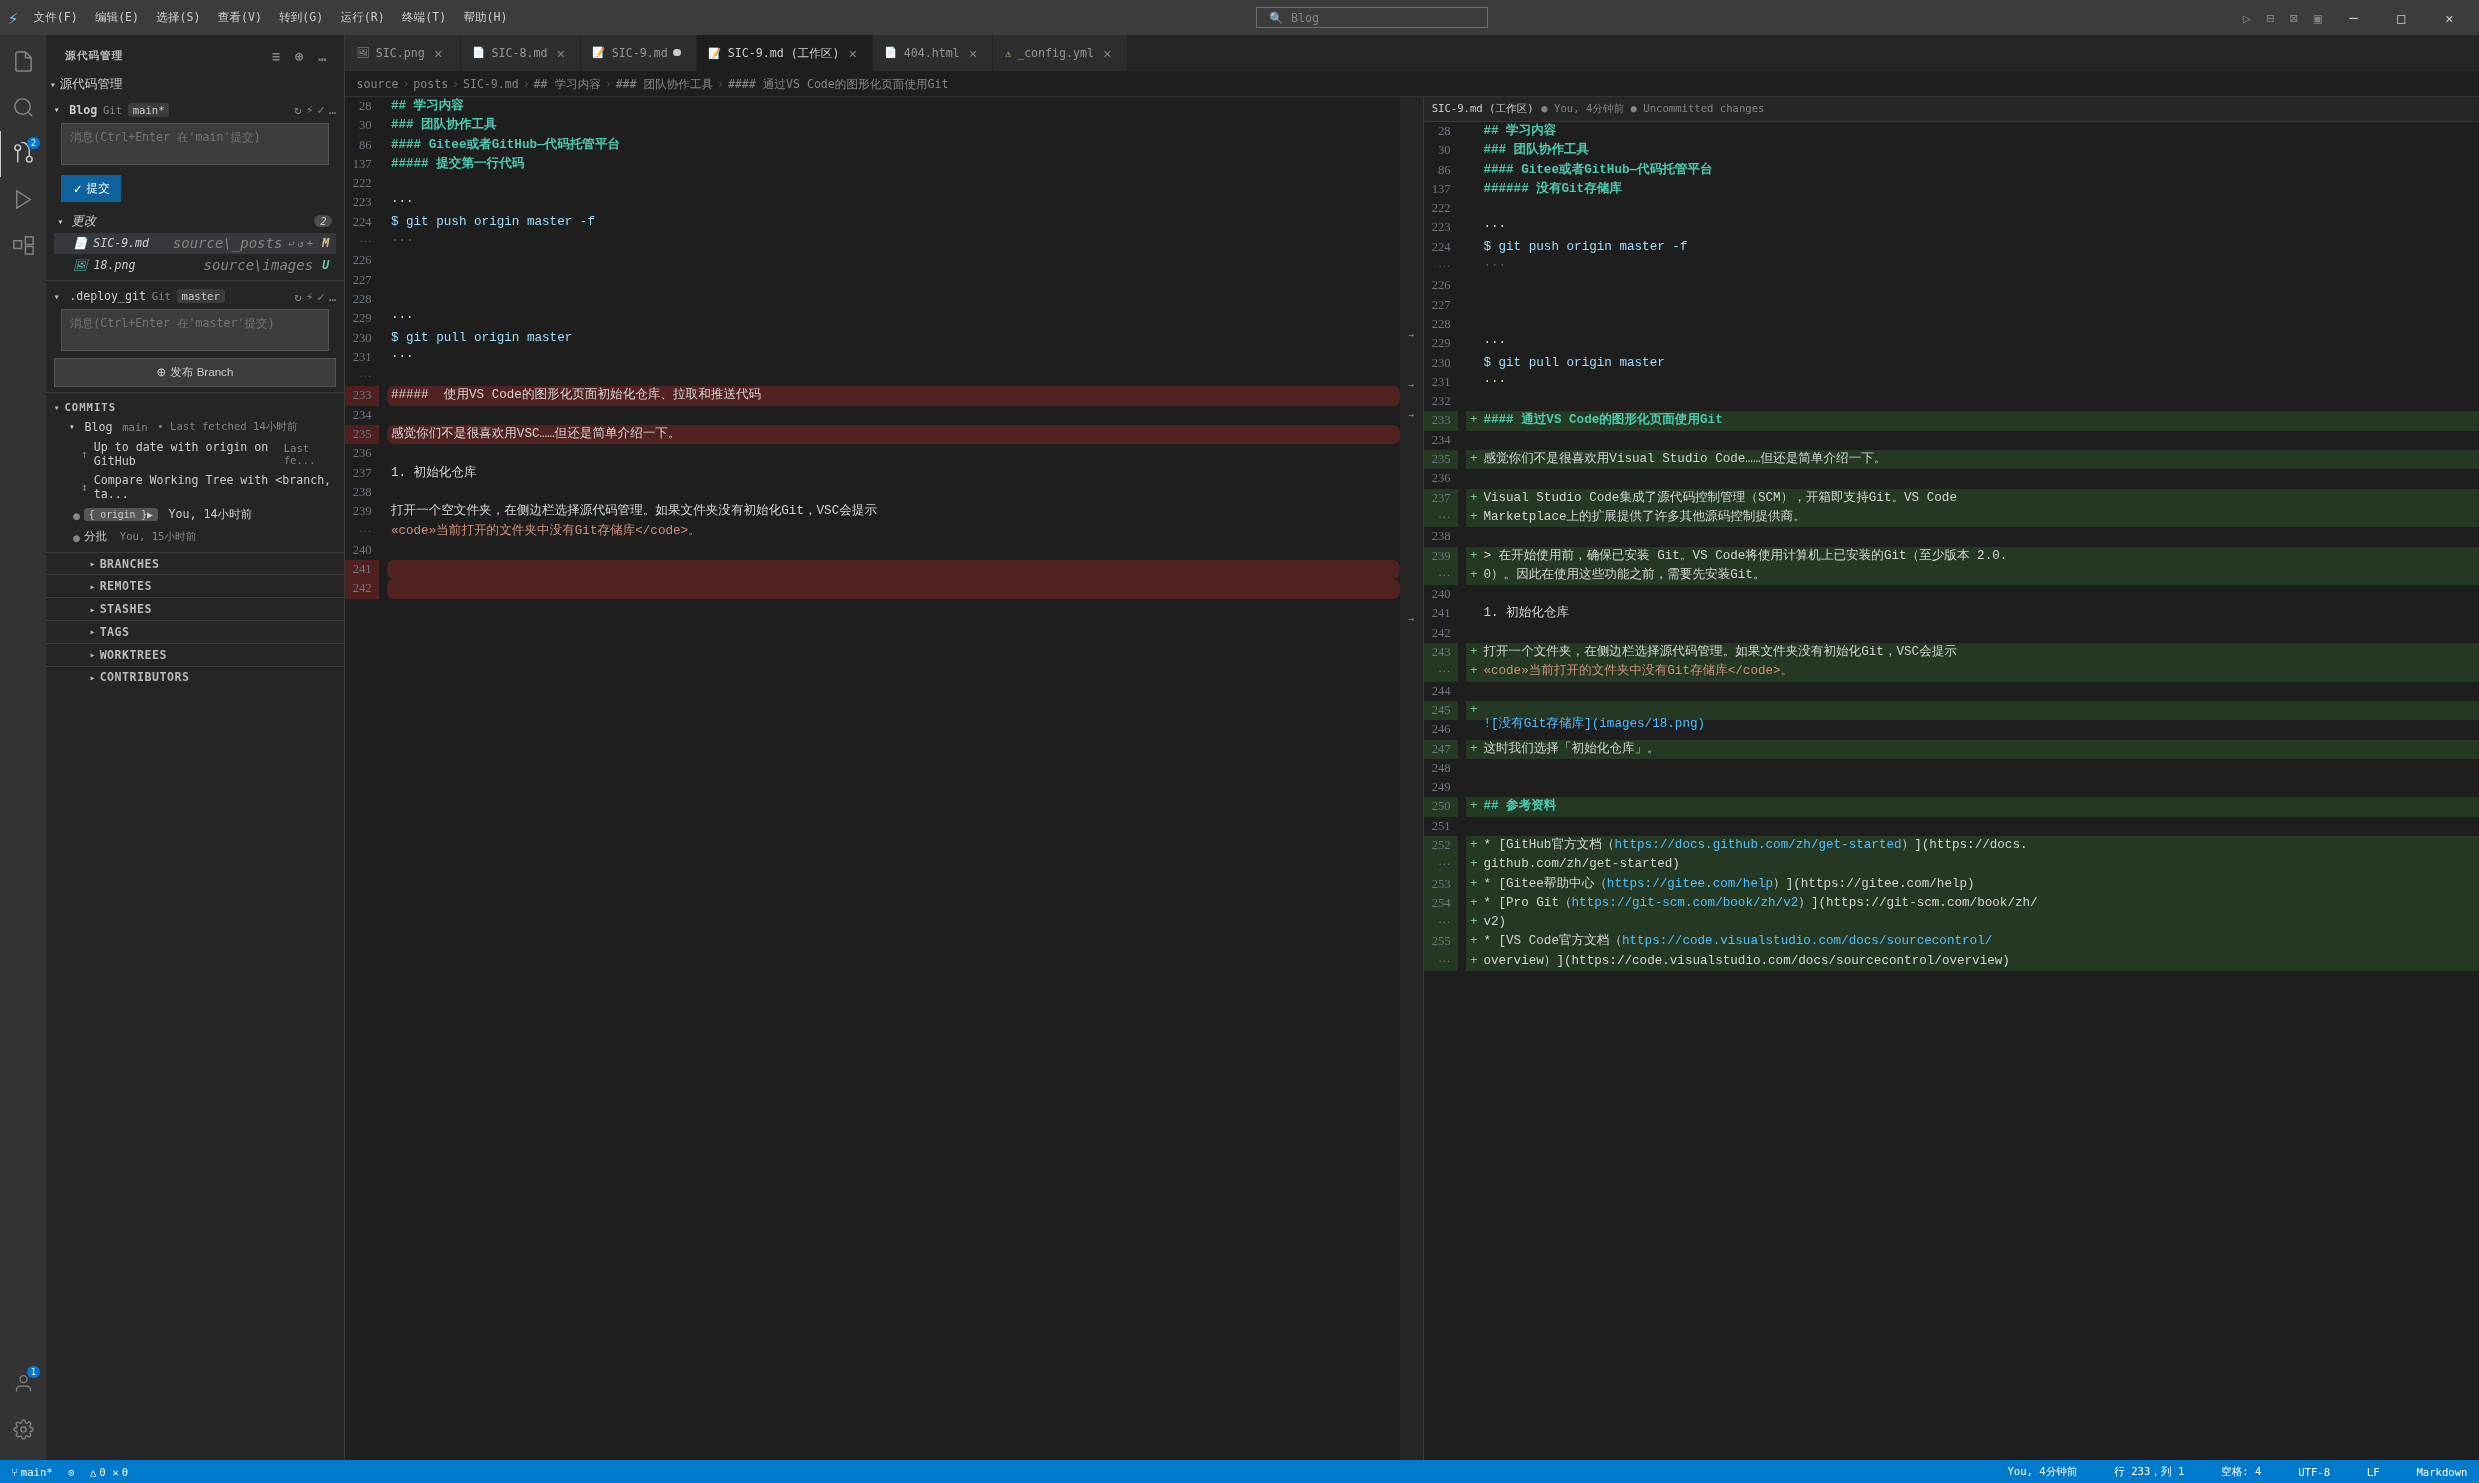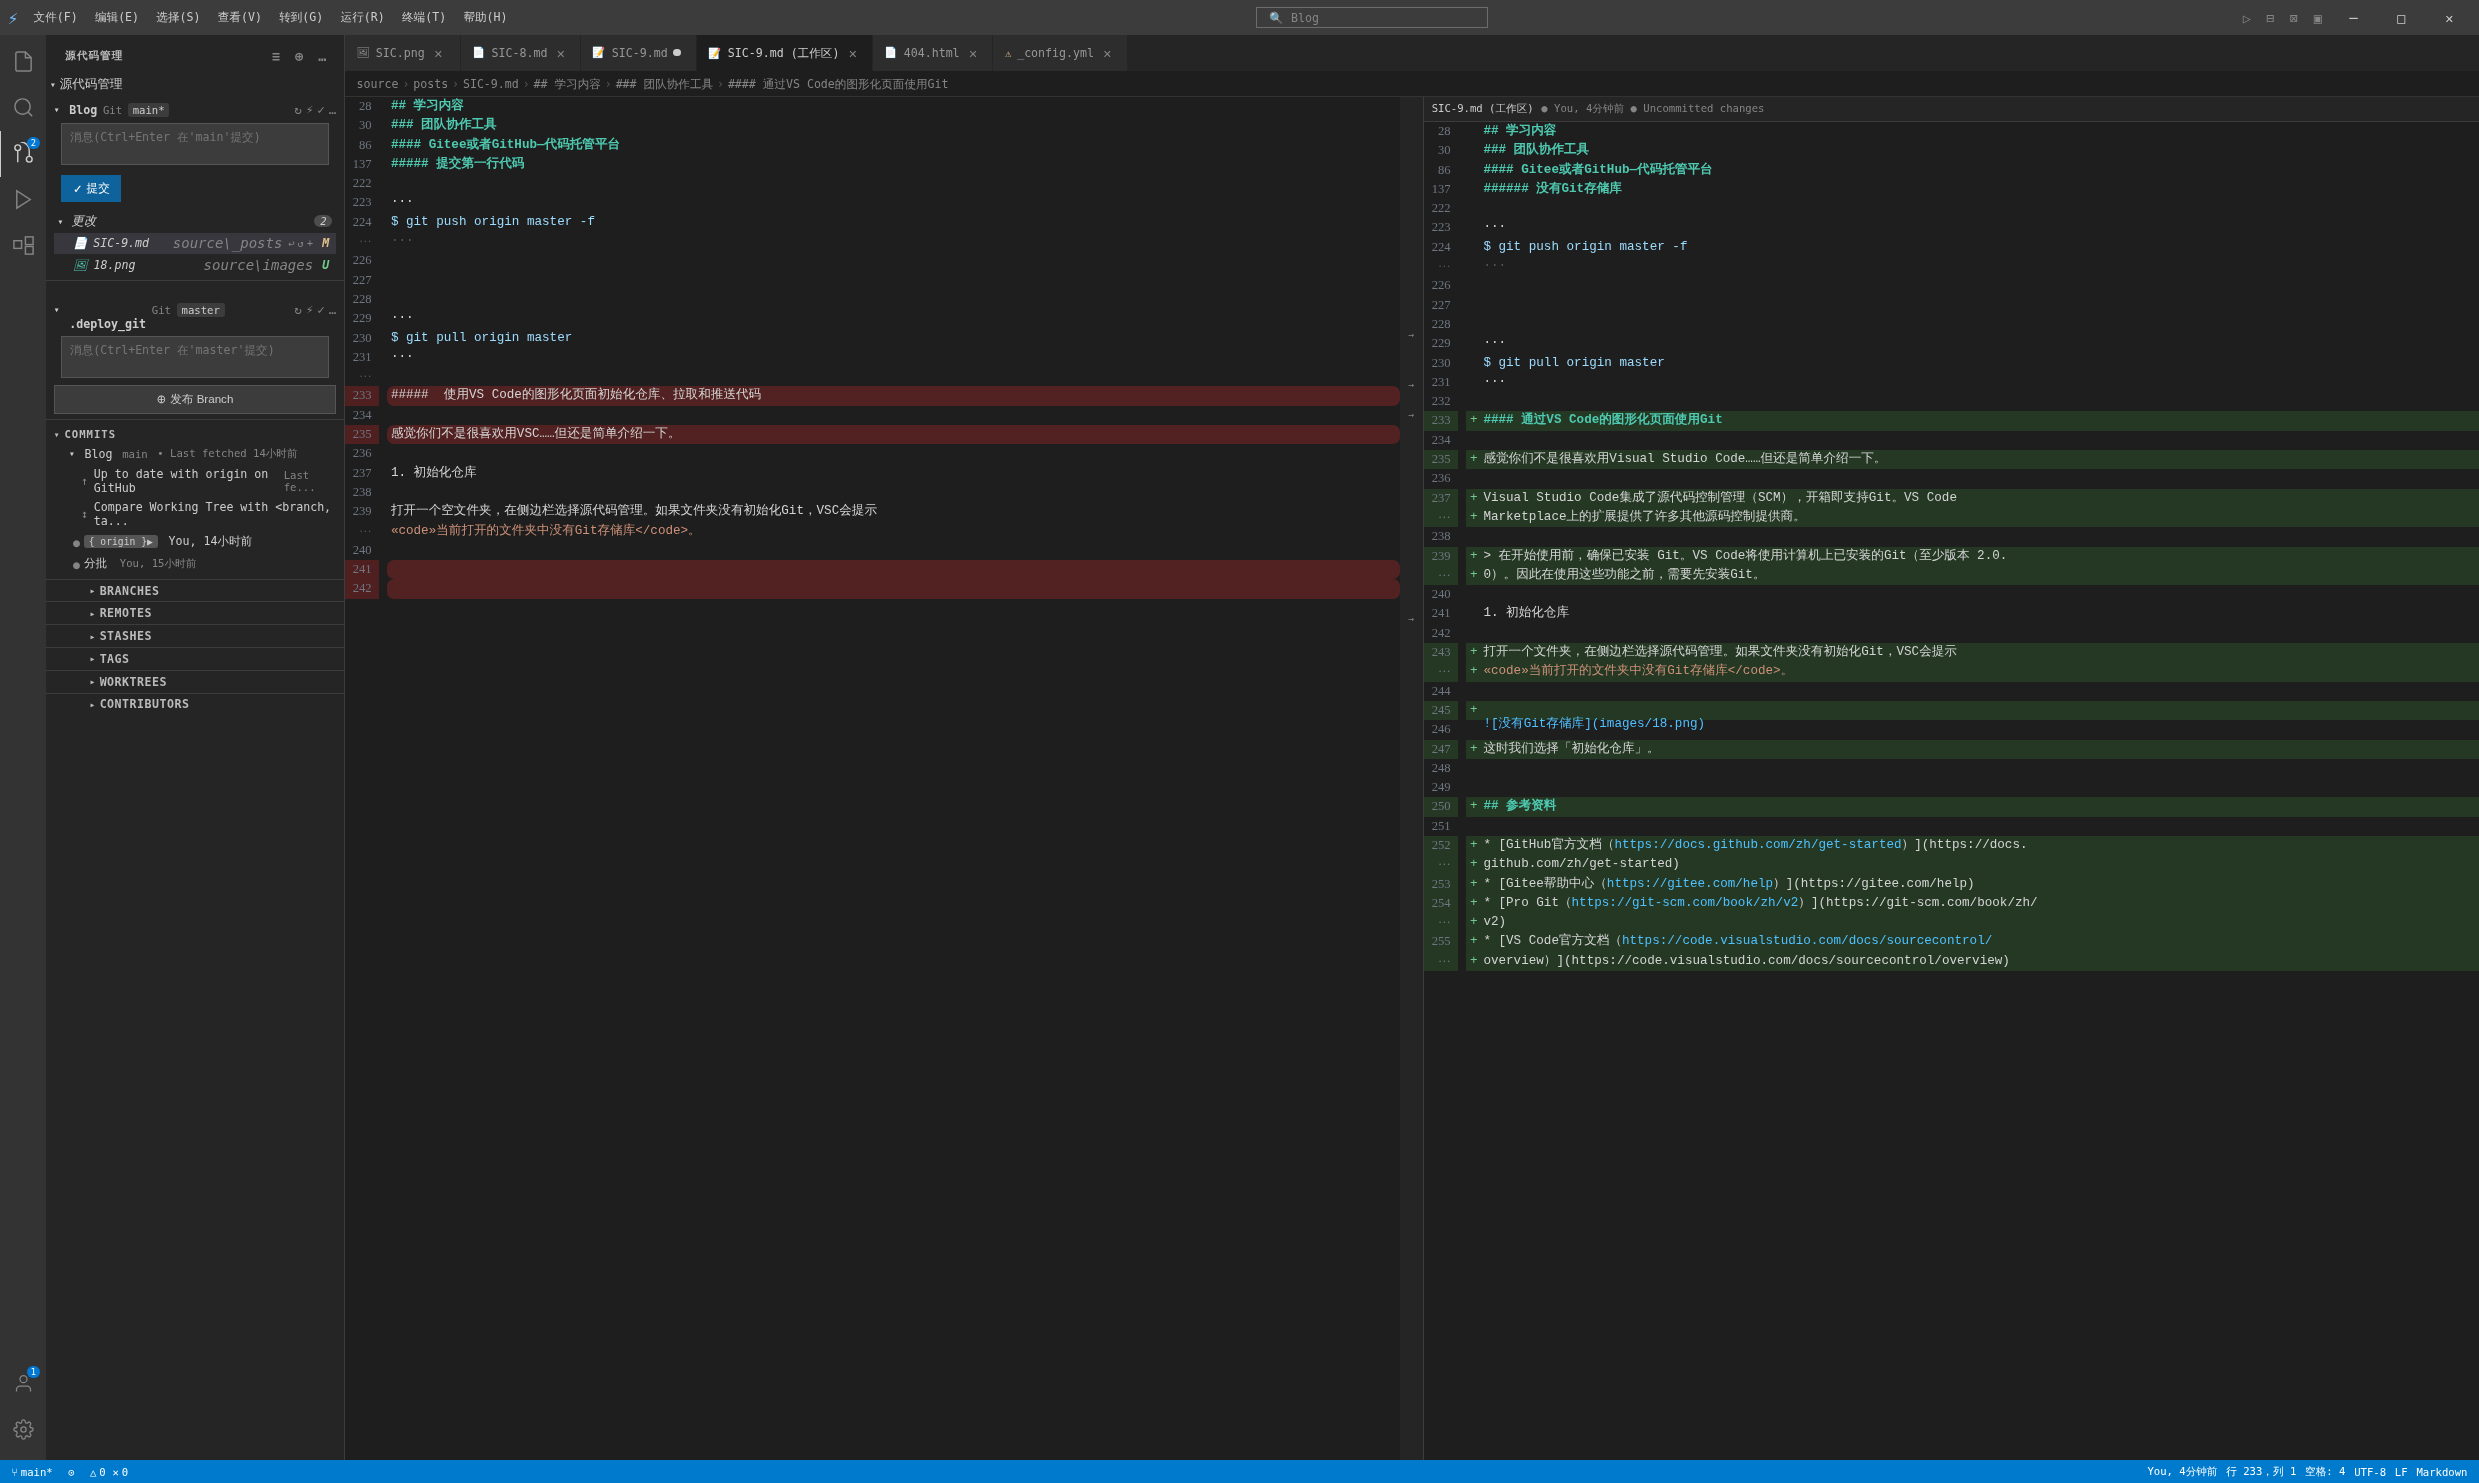--- a/index.html
+++ b/index.html
@@ -441,21 +441,21 @@
       background: #007acc;
       display: flex;
       align-items: center;
       padding: 0 7.7px;
       font-size: 10.6px;
       color: white;
       flex-shrink: 0;
       gap: 11.6px;
     }
     .status-left { display: flex; align-items: center; gap: 7.7px; }
-    .status-right { margin-left: auto; display: flex; align-items: center; gap: 1px; }
+    .status-right { margin-left: auto; display: flex; align-items: center; gap: 29px; }
     .status-item { 
       display: flex; 
       align-items: center; 
       gap: 2.9px; 
       cursor: pointer;
       padding: 0 3.9px;
     }
 
     
     .line-add-green {
@@ -643,21 +643,21 @@
           <span class="file-name">18.png</span>
           <span class="file-path">source\images</span>
           <span class="file-status status-U">U</span>
         </div>
       </div>
 
       <div style="border-top:1px solid #3c3c3c;padding:5.8px 7.7px;">
         <div style="display:flex;align-items:center;justify-content:space-between;padding:1.9px 0;">
           <div style="display:flex;align-items:center;gap:5.8px;">
             <span class="chevron open"></span>
-            <span style="color:#cccccc;font-weight:700;margin-top:28px;">.deploy_git</span>
+            <span style="color:#cccccc;font-weight:400;">.deploy_git</span>
             <span style="color:#858585;font-size:10.6px;">Git</span>
             <span style="background:#3c3c3c;padding:1px 4.8px;border-radius:2.9px;font-size:10.6px;">master</span>
           </div>
           <div style="display:flex;gap:3.9px;">
             <span style="cursor:pointer;color:#858585;font-size:12.6px;">↻</span>
             <span style="cursor:pointer;color:#858585;font-size:12.6px;">⚡</span>
             <span style="cursor:pointer;color:#858585;font-size:12.6px;">✓</span>
             <span style="cursor:pointer;color:#858585;font-size:12.6px;">…</span>
           </div>
         </div>

